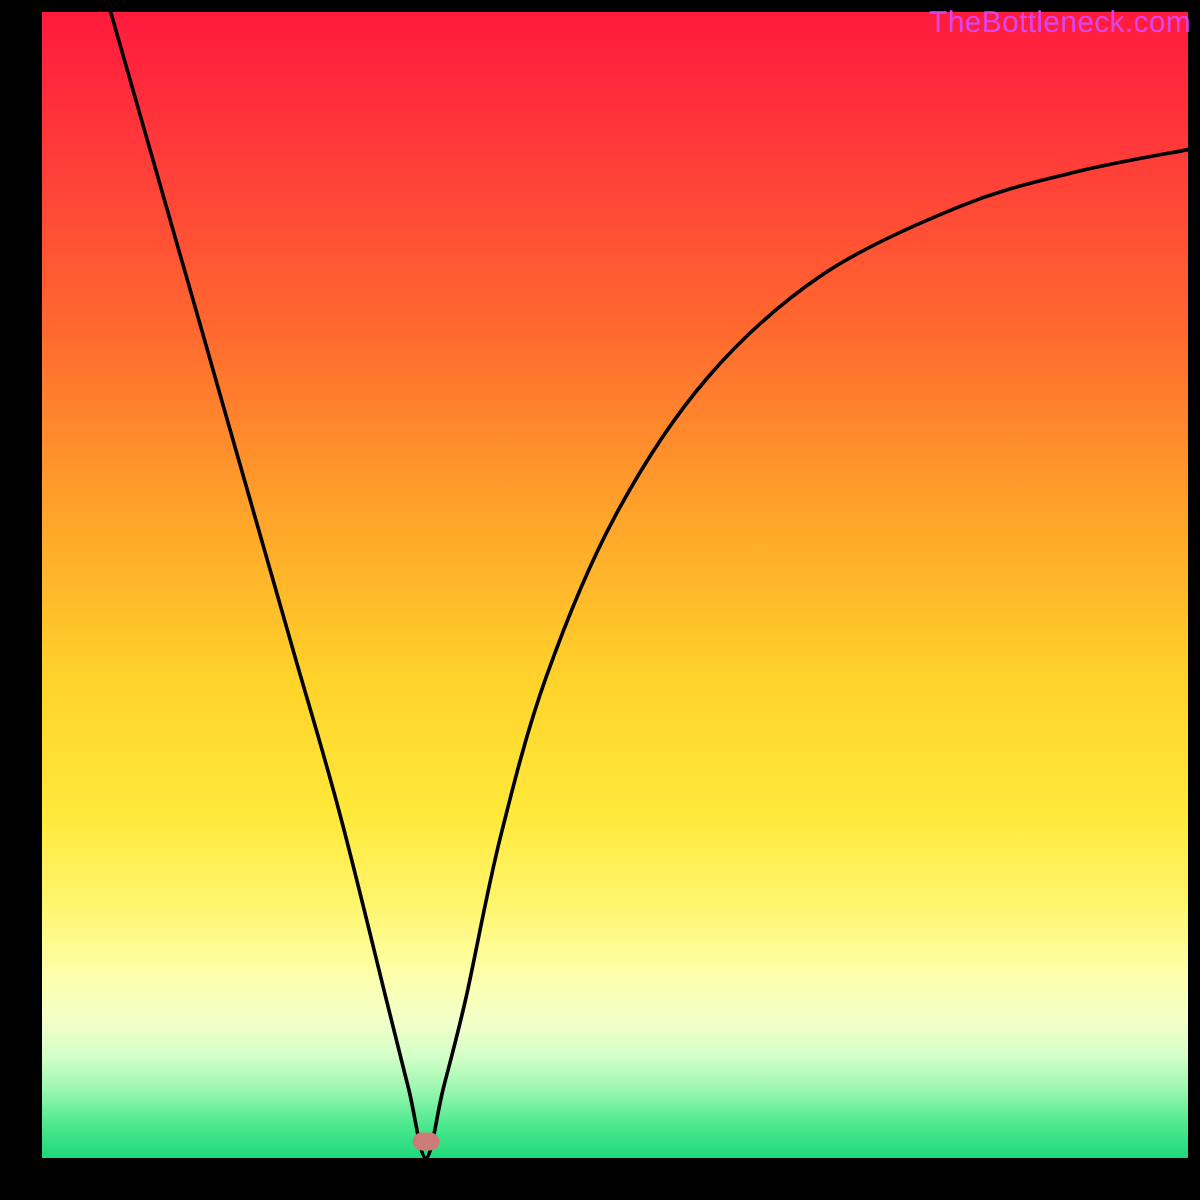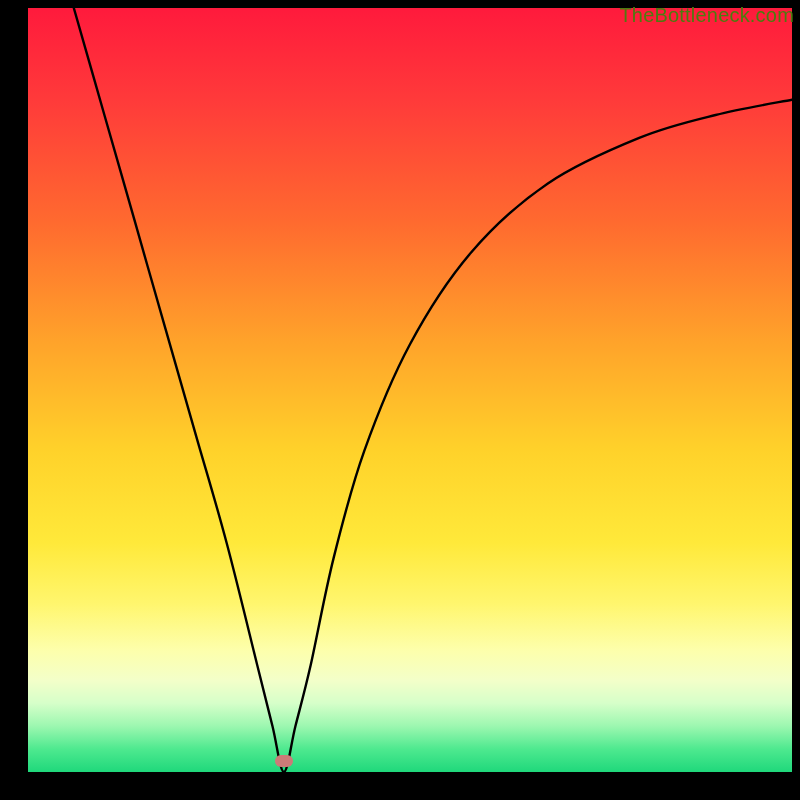--- a/index.html
+++ b/index.html
@@ -52,21 +52,21 @@
     width: 18px;
     height: 12px;
     border-radius: 6px;
     background: #cc7b78;
     transform: translate(-50%, -50%);
   }
   .watermark {
     position: absolute;
     top: 4px;
     right: 6px;
-    color: #4d7c0f;
+    color: #d946ef;
     font-size: 20px;
     font-weight: 500;
     letter-spacing: 0.2px;
     user-select: none;
     text-align: center;
   }
 </style>
 </head>
 <body>
 

